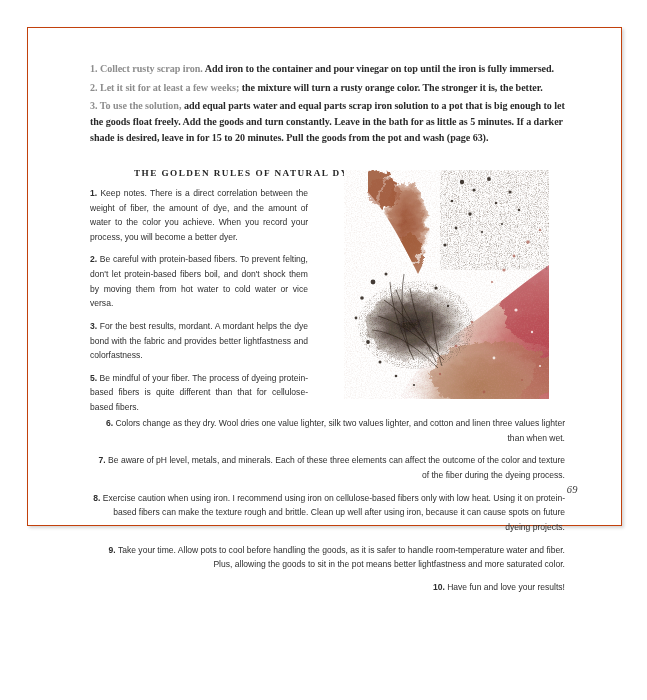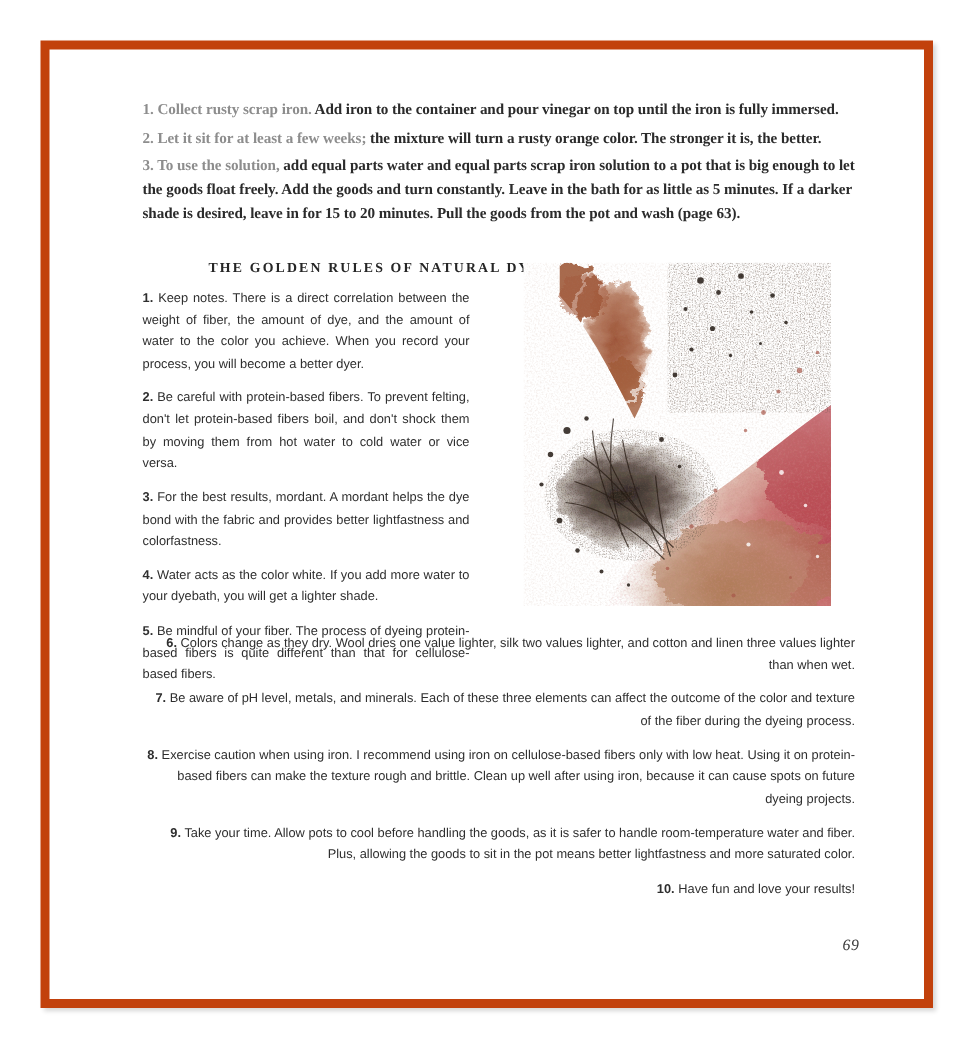--- a/index.html
+++ b/index.html
@@ -15,23 +15,23 @@
     font-family: "Liberation Sans", sans-serif;
     position: relative;
   }
 
   
   #page-sheet {
     position: absolute;
     left: 27px;
     top: 27px;
     width: 595px;
-    height: 645px;
+    height: 499px;
     background: #ffffff;
-    border: 6px solid #c2410c;
+    border: 1px solid #c2410c;
     box-sizing: border-box;
     box-shadow: 2px 2px 3px rgba(0,0,0,0.16);
   }
   #page-inner {
     position: absolute;
     left: 0; top: 0; right: 0; bottom: 0;
   }
 
   
   #recipe-list {
@@ -279,21 +279,20 @@
           <circle cx="150" cy="188" r="1.4"></circle>
             <circle cx="196" cy="196" r="1.1"></circle>
         </g>
       </svg>
     </div>
 
     <div id="rules-column">
       <p class="rule-item"><span class="rule-num">1.</span><span> Keep notes. There is a direct correlation between the weight of fiber, the amount of dye, and the amount of water to the color you achieve. When you record your process, you will become a better dyer.</span></p>
       <p class="rule-item"><span class="rule-num">2.</span><span> Be careful with protein-based fibers. To prevent felting, don't let protein-based fibers boil, and don't shock them by moving them from hot water to cold water or vice versa.</span></p>
       <p class="rule-item"><span class="rule-num">3.</span><span> For the best results, mordant. A mordant helps the dye bond with the fabric and provides better lightfastness and colorfastness.</span></p>
-      <p class="rule-item"><span class="rule-num">4.</span><span> Water acts as the color white. If you add more water to your dyebath, you will get a lighter shade.</span></p>
       <p class="rule-item"><span class="rule-num">5.</span><span> Be mindful of your fiber. The process of dyeing protein-based fibers is quite different than that for cellulose-based fibers.</span></p>
     </div>
 
     <div id="rules-wide">
       <p class="rule-item"><span class="rule-num">6.</span><span> Colors change as they dry. Wool dries one value lighter, silk two values lighter, and cotton and linen three values lighter than when wet.</span></p>
       <p class="rule-item"><span class="rule-num">7.</span><span> Be aware of pH level, metals, and minerals. Each of these three elements can affect the outcome of the color and texture of the fiber during the dyeing process.</span></p>
       <p class="rule-item"><span class="rule-num">8.</span><span> Exercise caution when using iron. I recommend using iron on cellulose-based fibers only with low heat. Using it on protein-based fibers can make the texture rough and brittle. Clean up well after using iron, because it can cause spots on future dyeing projects.</span></p>
       <p class="rule-item"><span class="rule-num">9.</span><span> Take your time. Allow pots to cool before handling the goods, as it is safer to handle room-temperature water and fiber. Plus, allowing the goods to sit in the pot means better lightfastness and more saturated color.</span></p>
       <p class="rule-item"><span class="rule-num">10.</span><span> Have fun and love your results!</span></p>
     </div>

